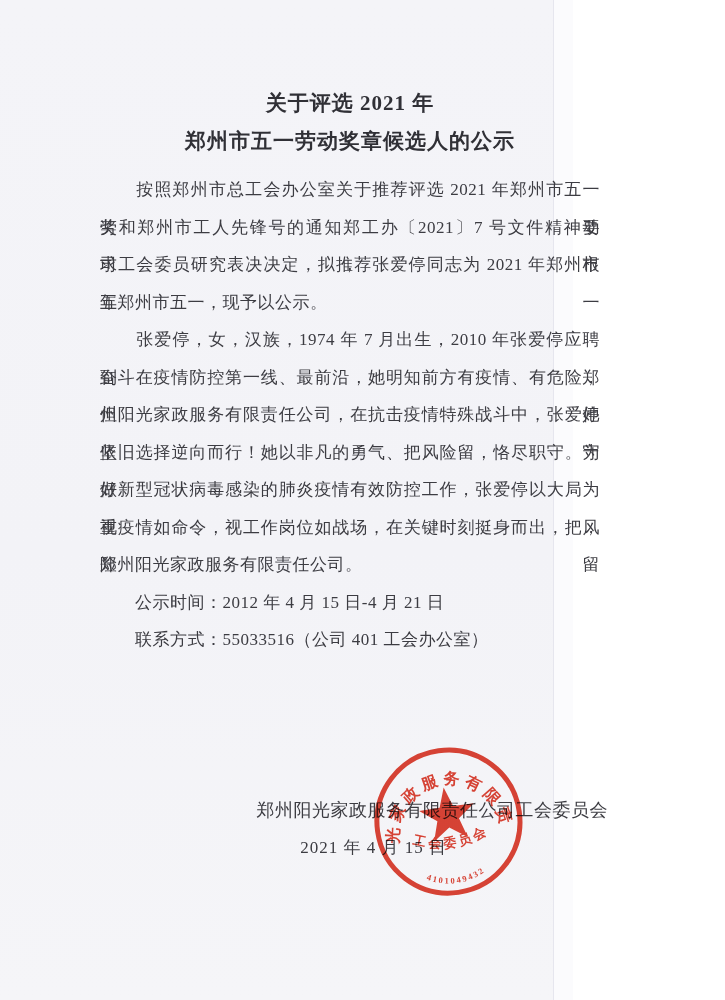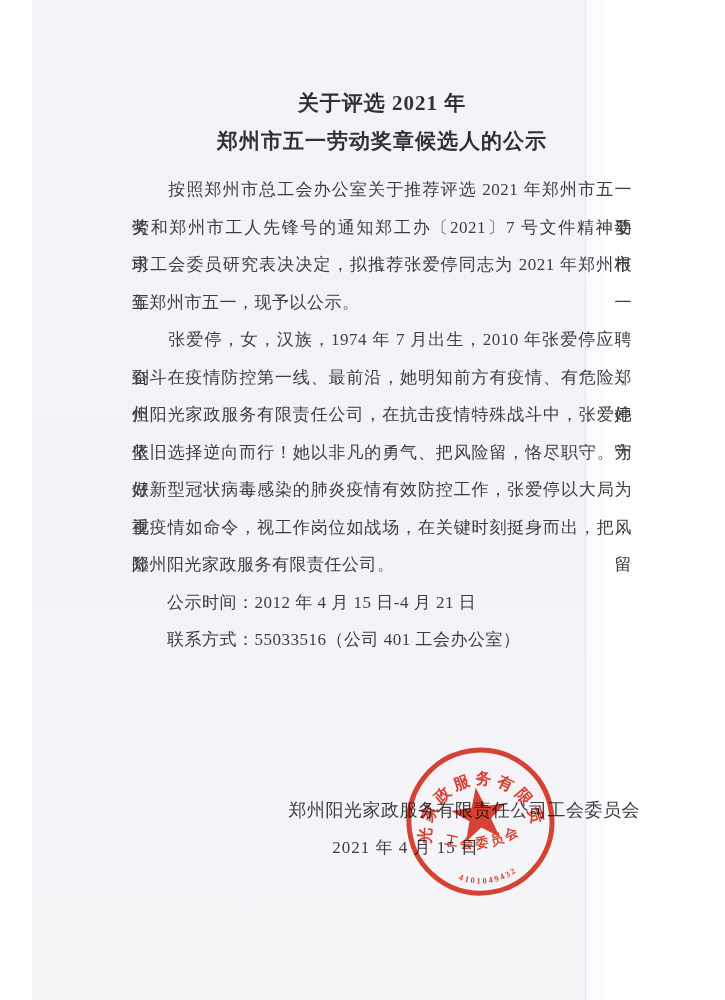--- a/index.html
+++ b/index.html
@@ -5,21 +5,20 @@
   html,body{margin:0;padding:0;}
   body{
     width:725px;height:1000px;overflow:hidden;
     font-family:"Liberation Serif","DejaVu Serif",serif;
     background:#ffffff;
   }
   .page{
     position:relative;width:573px;height:1000px;
     background:linear-gradient(180deg,#f4f4f8 0%,#f3f3f7 55%,#f5f5f8 100%);
     color:#3c3c42;
-    margin-left:32px;
   }
   .scan-strip{
     position:absolute;top:0;right:0;width:19px;height:1000px;
     background:#fbfbfd;border-left:1px solid #e6e6ee;
   }
   .title{
     position:absolute;top:84px;left:0;width:700px;
     text-align:center;font-weight:700;color:#303036;
     font-size:21px;line-height:38px;letter-spacing:1px;
   }

